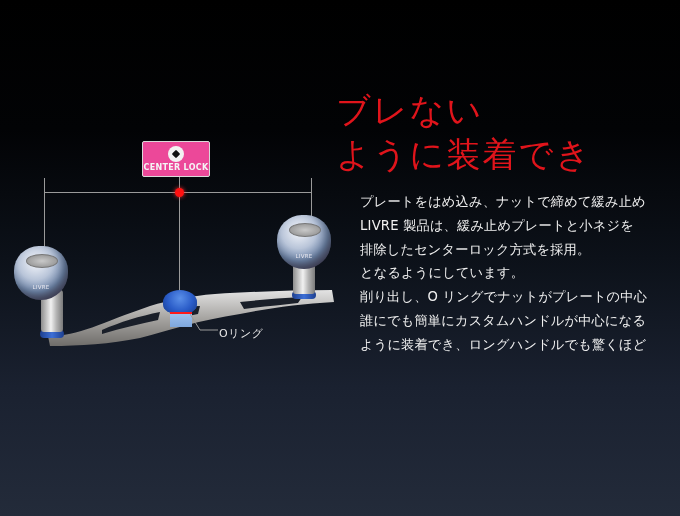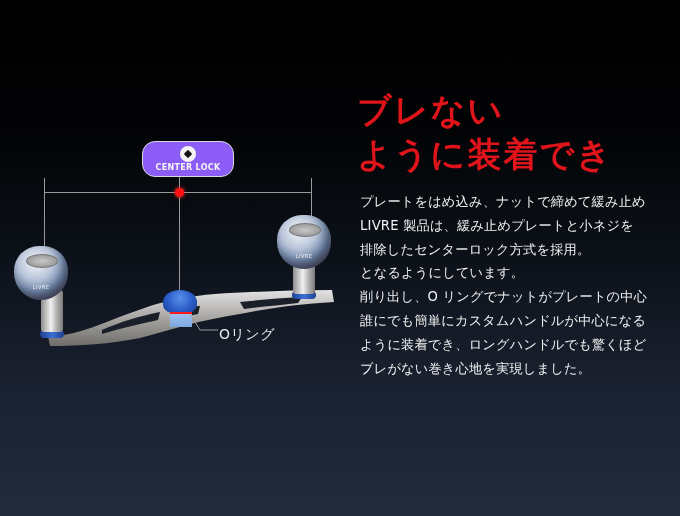--- a/index.html
+++ b/index.html
@@ -5,37 +5,37 @@
     html, body { margin: 0; padding: 0; }
     body {
       width: 680px; height: 516px; overflow: hidden; position: relative;
       background: linear-gradient(180deg, #000000 0%, #020305 25%, #0c1119 50%, #1a2130 75%, #232b3a 100%);
       font-family: "DejaVu Sans", sans-serif;
     }
     .stage { position: absolute; left: 0; top: 0; width: 680px; height: 516px; }
 
     
     .headline {
-      position: absolute; left: 357px; top: 88px; color: #e0141b;
+      position: absolute; left: 336px; top: 88px; color: #e0141b;
       font-family: "DejaVu Serif", serif; font-size: 34px; line-height: 44px;
-      letter-spacing: 2px; font-weight: bold;
+      letter-spacing: 2px; font-weight: normal;
     }
     .headline div { white-space: nowrap; }
 
     
     .body-copy {
       position: absolute; left: 360px; top: 190px; width: 320px;
       color: #f1f1f1; font-size: 13.2px; line-height: 23.8px; letter-spacing: 0.2px;
     }
     .body-copy div { white-space: nowrap; }
 
     
     .badge {
-      position: absolute; left: 142px; top: 141px; width: 92px; height: 36px;
-      border: 1.5px solid #d9d9d9; border-radius: 13px; background: #8b5cf6;
+      position: absolute; left: 142px; top: 141px; width: 68px; height: 36px;
+      border: 1.5px solid #d9d9d9; border-radius: 2px; background: #ec4899;
       box-sizing: border-box; text-align: center;
     }
     .badge .gear {
       width: 16px; height: 16px; border-radius: 50%; background: #f2f2f2;
       margin: 4px auto 1px; position: relative;
     }
     .badge .gear::after {
       content: ""; position: absolute; left: 5px; top: 5px; width: 6px; height: 6px;
       background: #111; border-radius: 1px; transform: rotate(45deg);
     }
@@ -74,21 +74,21 @@
       background: radial-gradient(circle at 50% 35%, #5a8fe8 0%, #2a5cc8 55%, #173b8a 100%);
     }
     .hub-base {
       position: absolute; left: 170px; top: 313px; width: 22px; height: 14px;
       background: linear-gradient(180deg, #9fc2f0, #7ea7dd);
     }
     .oring {
       position: absolute; left: 170px; top: 312px; width: 22px; height: 2px; background: #ff1a1a;
     }
     .oring-label {
-      position: absolute; left: 219px; top: 326px; color: #e8e8e8; font-size: 14px; letter-spacing: 0.5px;
+      position: absolute; left: 219px; top: 326px; color: #e8e8e8; font-size: 11px; letter-spacing: 0.5px;
     }
   </style>
 </head>
 <body>
 
 <div class="stage">
 
   <div class="badge">
     <div class="gear"></div>
     <div class="label">CENTER LOCK</div>
@@ -144,15 +144,14 @@
   </div>
 
   <div class="body-copy">
     <div>プレートをはめ込み、ナットで締めて緩み止め</div>
     <div>LIVRE 製品は、緩み止めプレートと小ネジを</div>
     <div>排除したセンターロック方式を採用。</div>
     <div>となるようにしています。</div>
     <div>削り出し、O リングでナットがプレートの中心</div>
     <div>誰にでも簡単にカスタムハンドルが中心になる</div>
     <div>ように装着でき、ロングハンドルでも驚くほど</div>
-    <div>ブレがない巻き心地を実現しました。</div>
   </div>
 </div>
 
 </body></html>

